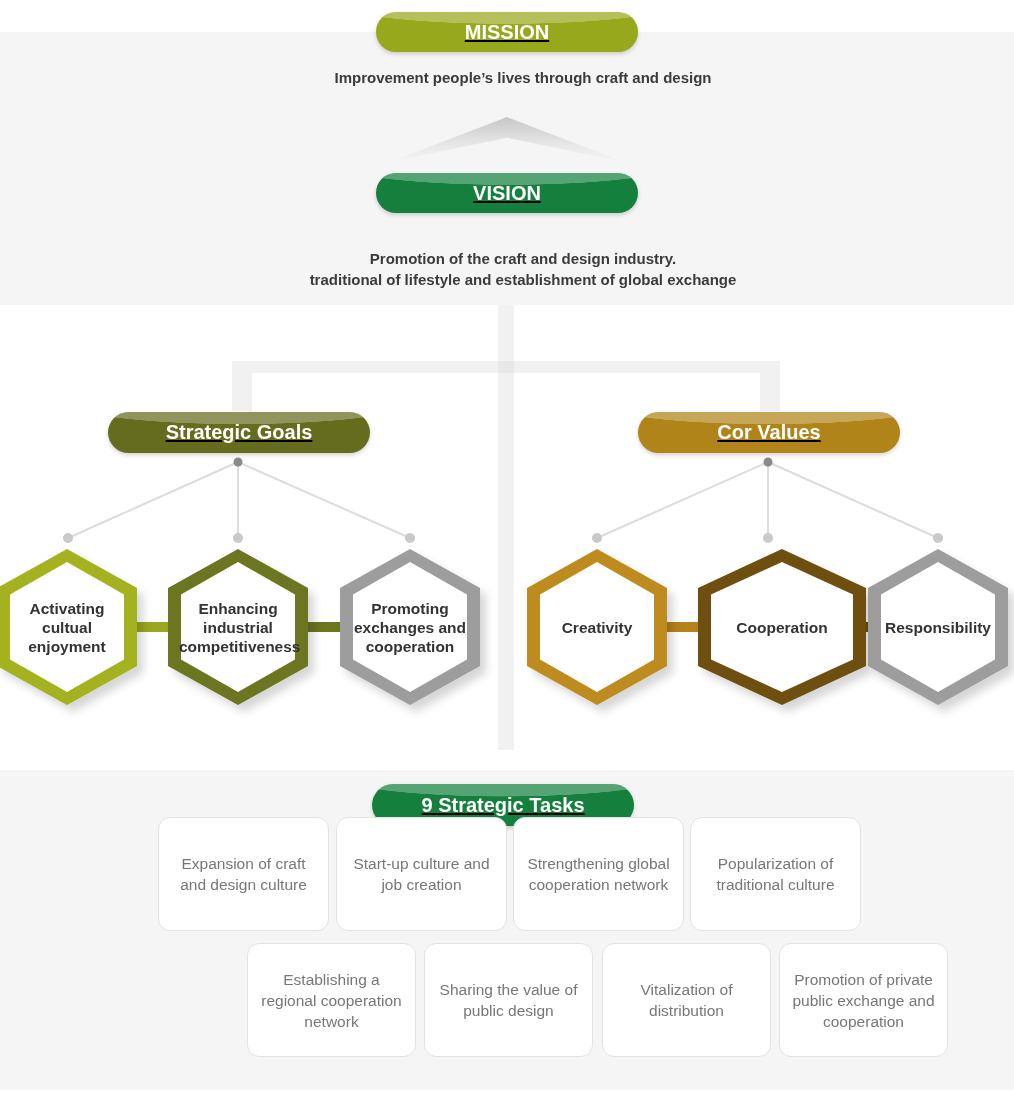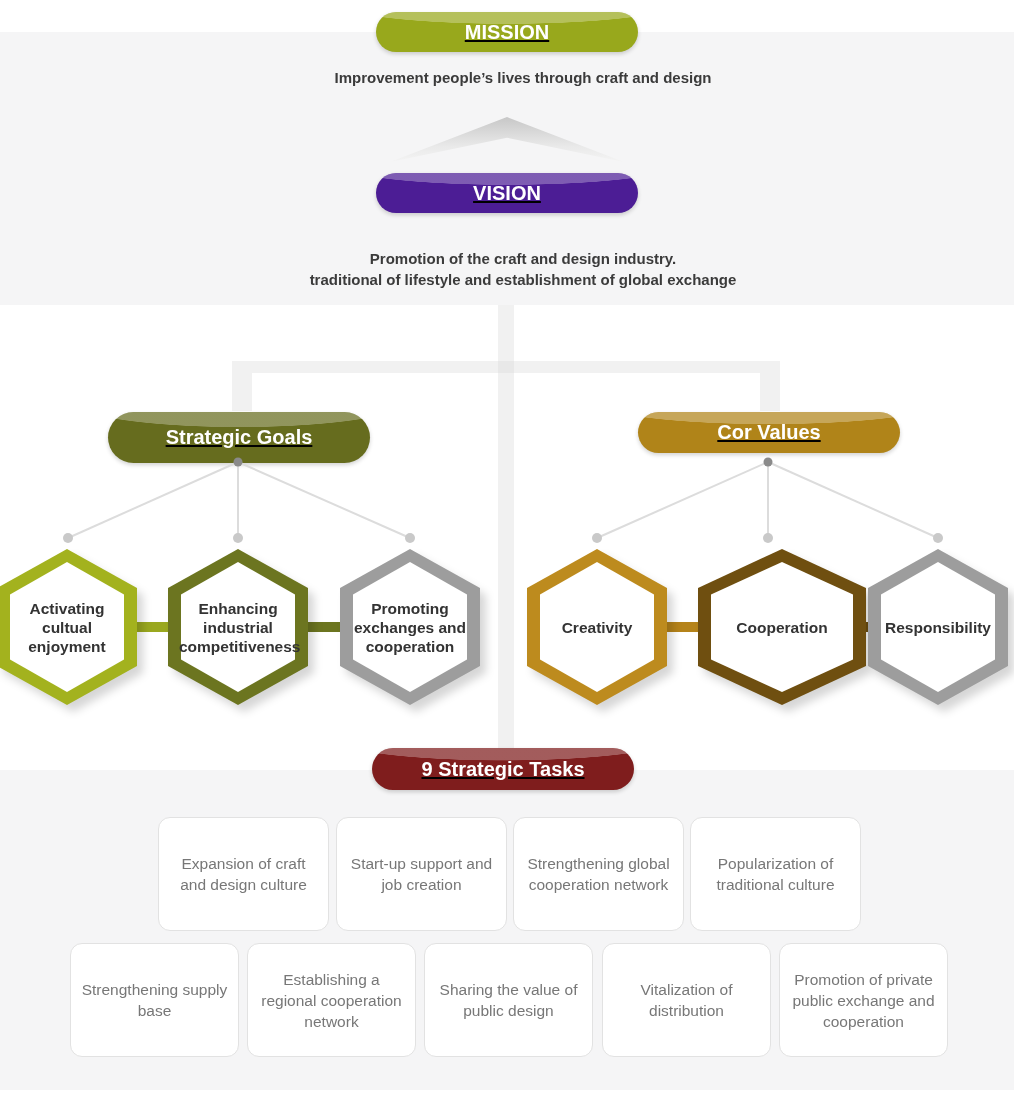--- a/index.html
+++ b/index.html
@@ -21,21 +21,21 @@
   .x-patch{position:absolute;left:498px;top:361px;width:16px;height:12px;background:#e8e8e8;}
 
   
   .pill{position:absolute;border-radius:999px;display:flex;align-items:center;justify-content:center;
         box-shadow:0 2px 4px rgba(0,0,0,.18);text-decoration:underline;}
   .pill::after{content:"";position:absolute;inset:0;border-radius:999px;
         background:radial-gradient(ellipse 115% 95% at 50% -25%, rgba(255,255,255,.28) 0 57%, rgba(255,255,255,0) 58%);}
   .pill-label{position:relative;z-index:2;color:#fff;font-weight:bold;font-size:20px;}
   .pill-mission{left:376px;top:12px;width:262px;height:40px;}
   .pill-vision{left:376px;top:173px;width:262px;height:40px;}
-  .pill-goals{left:108px;top:412px;width:262px;height:51px;}
+  .pill-goals{left:108px;top:412px;width:262px;height:41px;}
   .pill-values{left:638px;top:412px;width:262px;height:41px;}
   .pill-tasks{left:372px;top:748px;width:262px;height:42px;}
 
   
   .statement{position:absolute;left:16px;width:1014px;text-align:center;color:#3b3b3b;
              font-weight:bold;font-size:15px;line-height:21px;}
   .mission-statement{top:67px;}
   .vision-statement{top:232px;margin-top:16px;}
 
   
@@ -87,21 +87,21 @@
   <div class="struct leg leg-right"></div>
   <div class="x-patch"></div>
 
   <div class="pill pill-mission" style="background: rgb(152, 168, 28);">
     <span class="pill-label">MISSION</span>
   </div>
   <div class="statement mission-statement">Improvement people’s lives through craft and design</div>
 
   <div class="chevron"></div>
 
-  <div class="pill pill-vision" style="background: #4c1d95;">
+  <div class="pill pill-vision" style="background: #15803d;">
     <span class="pill-label">VISION</span>
   </div>
   <div class="statement vision-statement">
     <div>Promotion of the craft and design industry.</div>
     <div>traditional of lifestyle and establishment of global exchange</div>
   </div>
 
   <div class="pill pill-goals" style="background: rgb(102, 108, 30);">
     <span class="pill-label">Strategic Goals</span>
   </div>
@@ -180,40 +180,37 @@
   </div>
   <div class="hex-wrap hx6">
     <div class="hex" style="background: rgb(157, 157, 157);">
         <div class="hex-inner"></div>
       </div>
     <div class="hex-label">
         <span>Responsibility</span>
       </div>
   </div>
 
-  <div class="pill pill-tasks" style="background: #7f1d1d;">
+  <div class="pill pill-tasks" style="background: #15803d; margin-top: 36px;">
     <span class="pill-label">9 Strategic Tasks</span>
   </div>
 
   <div class="card row1 r1c1">
       <span>Expansion of craft and design culture</span>
     </div>
   <div class="card row1 r1c2">
-      <span>Start-up support and job creation</span>
+      <span>Start-up culture and job creation</span>
     </div>
   <div class="card row1 r1c3">
       <span>Strengthening global cooperation network</span>
     </div>
   <div class="card row1 r1c4">
       <span>Popularization of traditional culture</span>
     </div>
 
-  <div class="card row2 r2c1">
-      <span>Strengthening supply base</span>
-    </div>
   <div class="card row2 r2c2">
       <span>Establishing a regional cooperation network</span>
     </div>
   <div class="card row2 r2c4">
       <span>Vitalization of distribution</span>
     </div>
   <div class="card row2 r2c3">
       <span>Sharing the value of public design</span>
     </div>
   <div class="card row2 r2c5">

